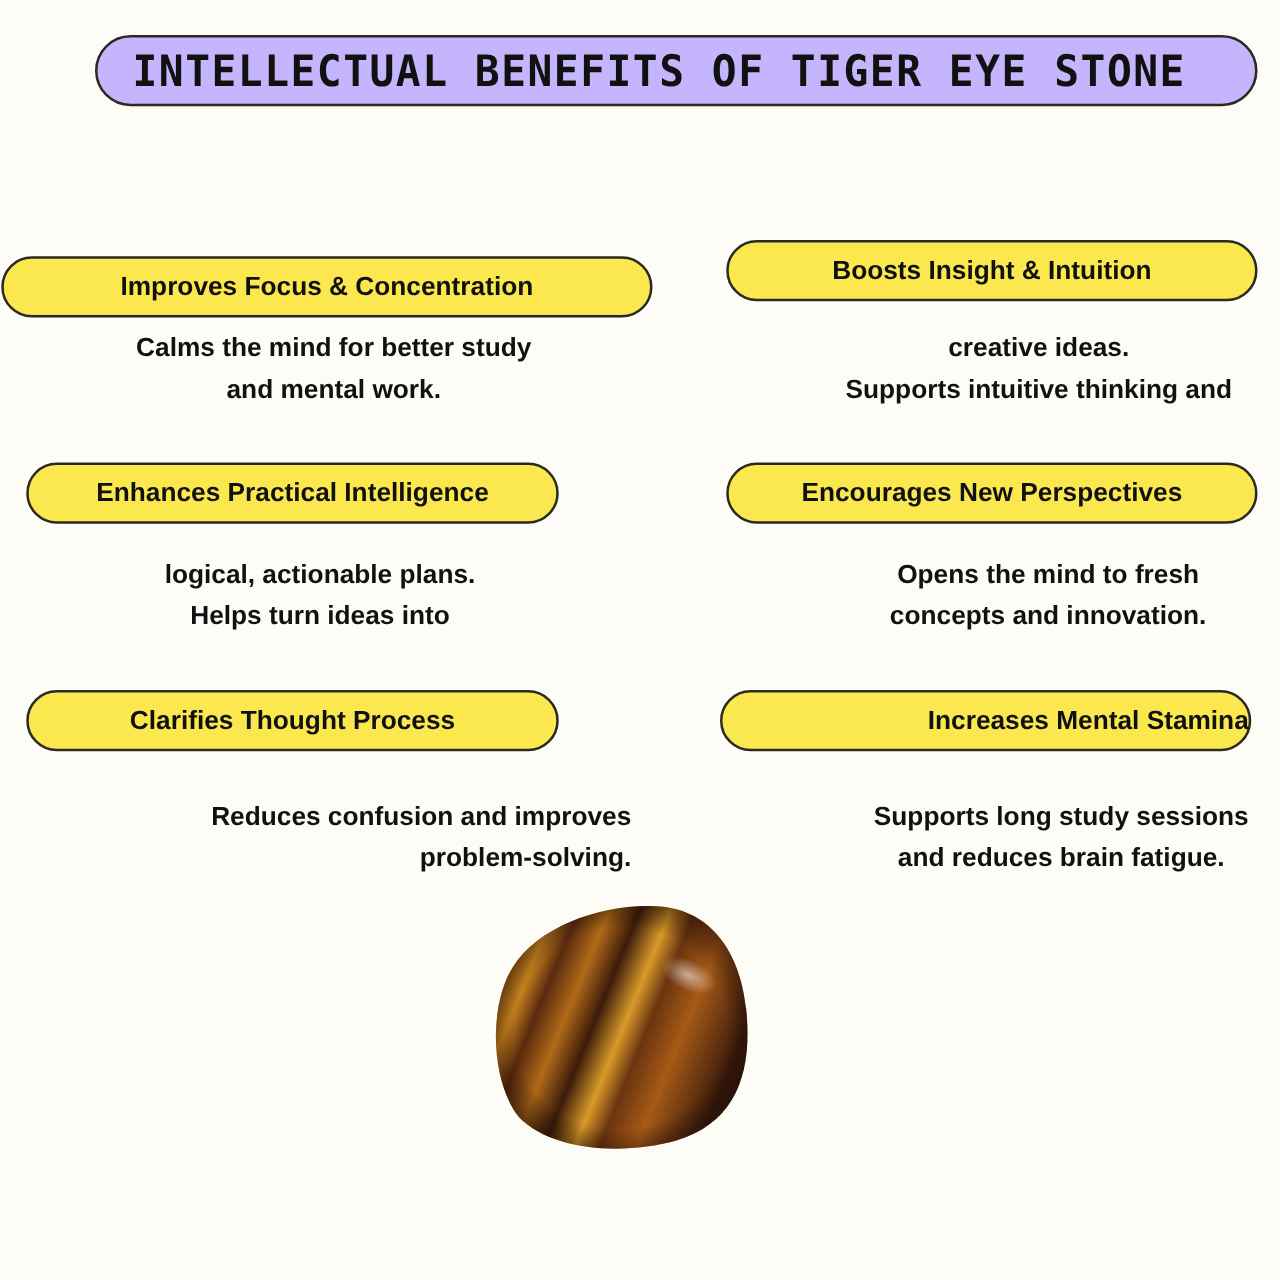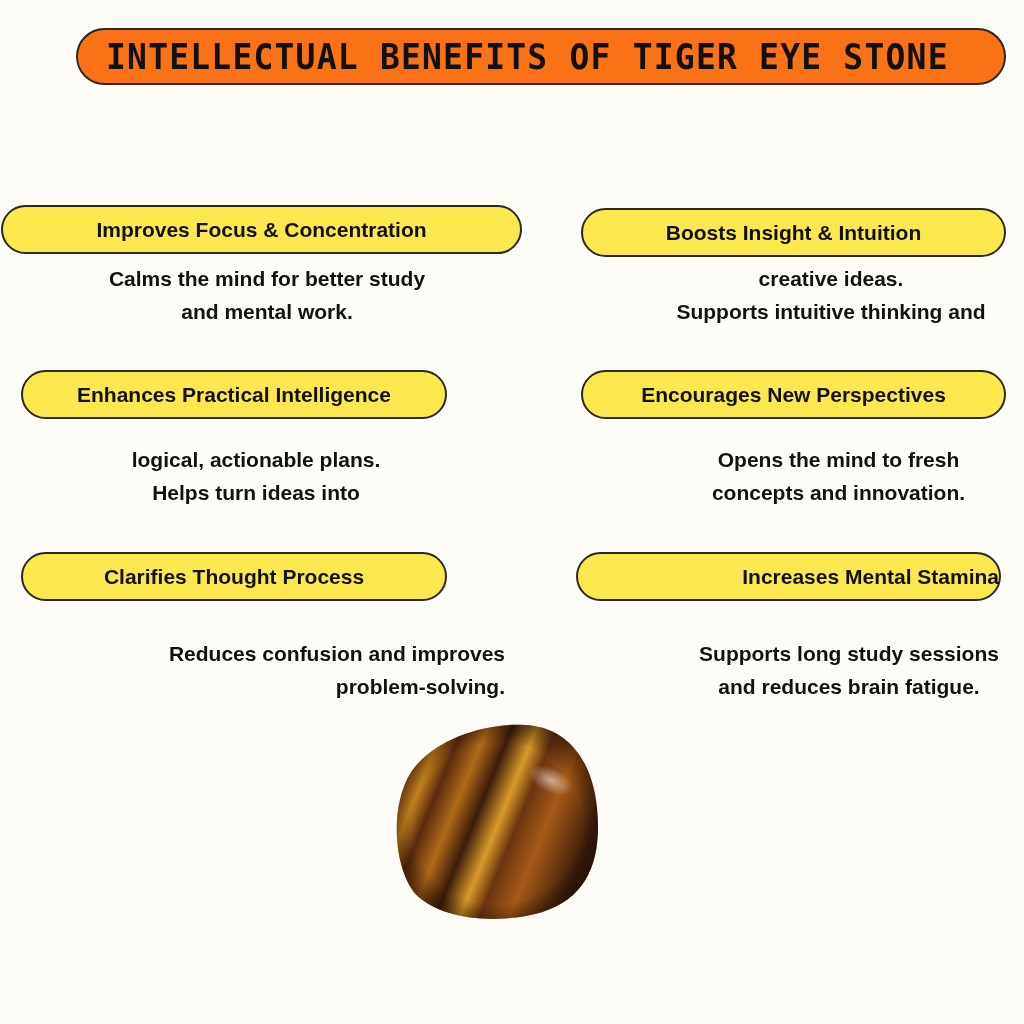--- a/index.html
+++ b/index.html
@@ -4,21 +4,21 @@
 <style>
   html, body { margin: 0; padding: 0; }
   body {
     width: 1024px; height: 1024px; position: relative; overflow: hidden;
     background: #fdfcf6;
     font-family: "Liberation Sans", sans-serif;
     color: #111;
   }
   .title-pill {
     position: absolute; left: 76px; top: 28px; width: 930px; height: 57px;
-    background: #f97316; border: 2.5px solid #2b2a22; border-radius: 30px;
+    background: #c4b5fd; border: 2.5px solid #2b2a22; border-radius: 30px;
     box-sizing: border-box;
     display: flex; align-items: center;
   }
   .title-text {
     font-family: "DejaVu Sans Mono", "Liberation Mono", monospace;
     font-weight: bold; font-size: 33px; letter-spacing: 1.2px;
     margin-left: 28px; color: #111; transform: scaleY(1.05);
   }
   .pill {
     position: absolute; height: 49px;
@@ -43,21 +43,21 @@
 </div>
 
 <div class="pill" style="left:1px; top:205px; width:521px;">
   <span>Improves Focus &amp; Concentration</span>
 </div>
 <div class="desc" style="left:1px; top:262px; width:476px;">
   <div>Calms the mind for better study</div>
   <div>and mental work.</div>
 </div>
 
-<div class="pill" style="left:581px; top:208px; width:425px;">
+<div class="pill" style="left:581px; top:192px; width:425px;">
   <span>Boosts Insight &amp; Intuition</span>
 </div>
 <div class="desc" style="left:581px; top:262px; width:444px;">
   <div>creative ideas.</div>
   <div>Supports intuitive thinking and</div>
 </div>
 
 <div class="pill" style="left:21px; top:370px; width:426px;">
   <span>Enhances Practical Intelligence</span>
 </div>

